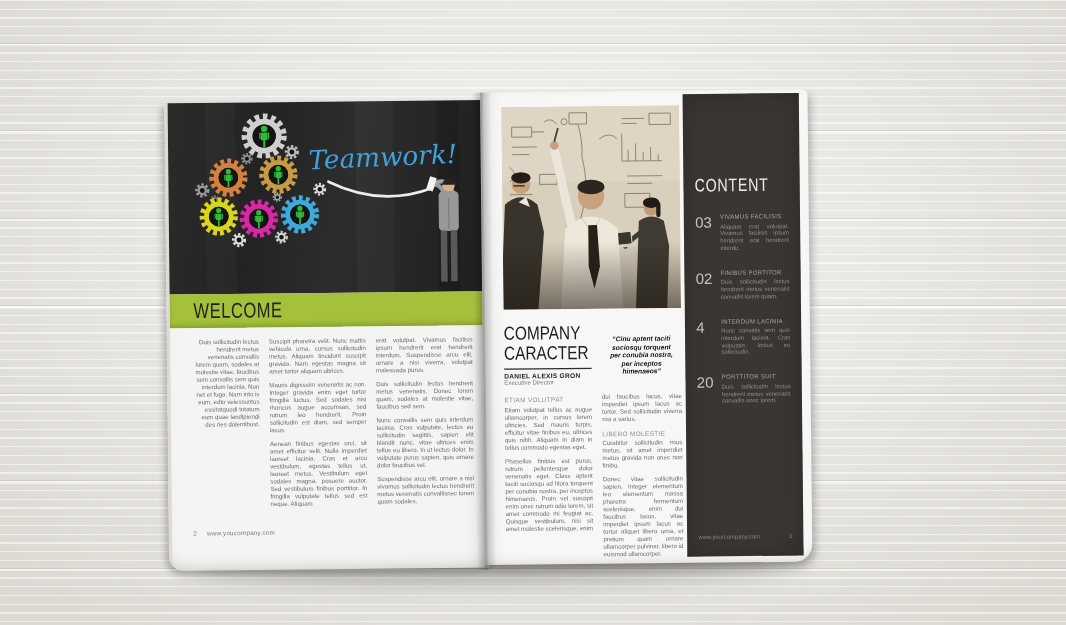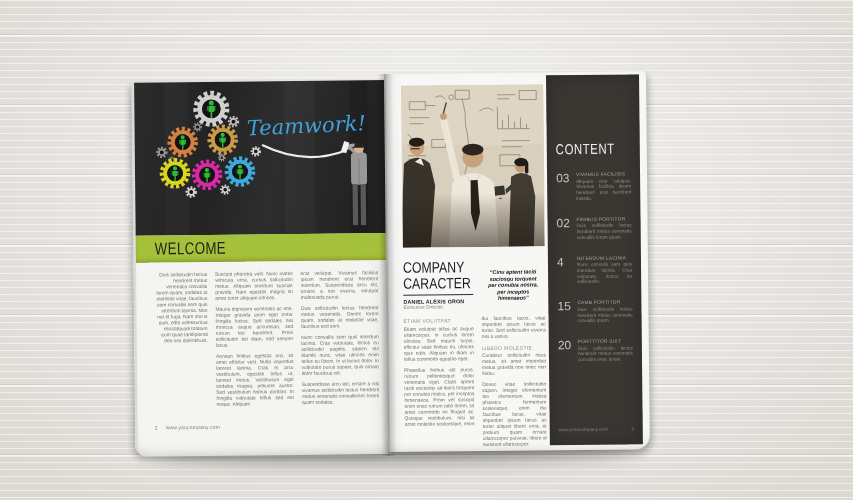--- a/index.html
+++ b/index.html
@@ -307,27 +307,20 @@
               </div>
           </div>
           <div class="sb-item">
             <div class="sb-num">4</div>
             <div class="sb-entry">
                 <div class="sb-item-title">INTERDUM LACINIA</div>
               <div class="sb-item-text">Nunc convalis sem quis interdum lacinia. Cras vulputate, lectus eu sollicitudin.</div>
               </div>
           </div>
           <div class="sb-item">
-            <div class="sb-num">15</div>
-            <div class="sb-entry">
-                <div class="sb-item-title">CAMB PORTITOR</div>
-              <div class="sb-item-text">Duis sollicitudin lectus hendrerit metus venenatis convallis quam.</div>
-              </div>
-          </div>
-          <div class="sb-item">
             <div class="sb-num">20</div>
             <div class="sb-entry">
                 <div class="sb-item-title">PORTTITOR SUIT</div>
               <div class="sb-item-text">Duis sollicitudin lectus hendrerit metus venenatis convallis onec lorem.</div>
               </div>
           </div>
         </div>
         <div class="sb-footer">
           <span>www.yourcompany.com</span>
           <span>3</span>

